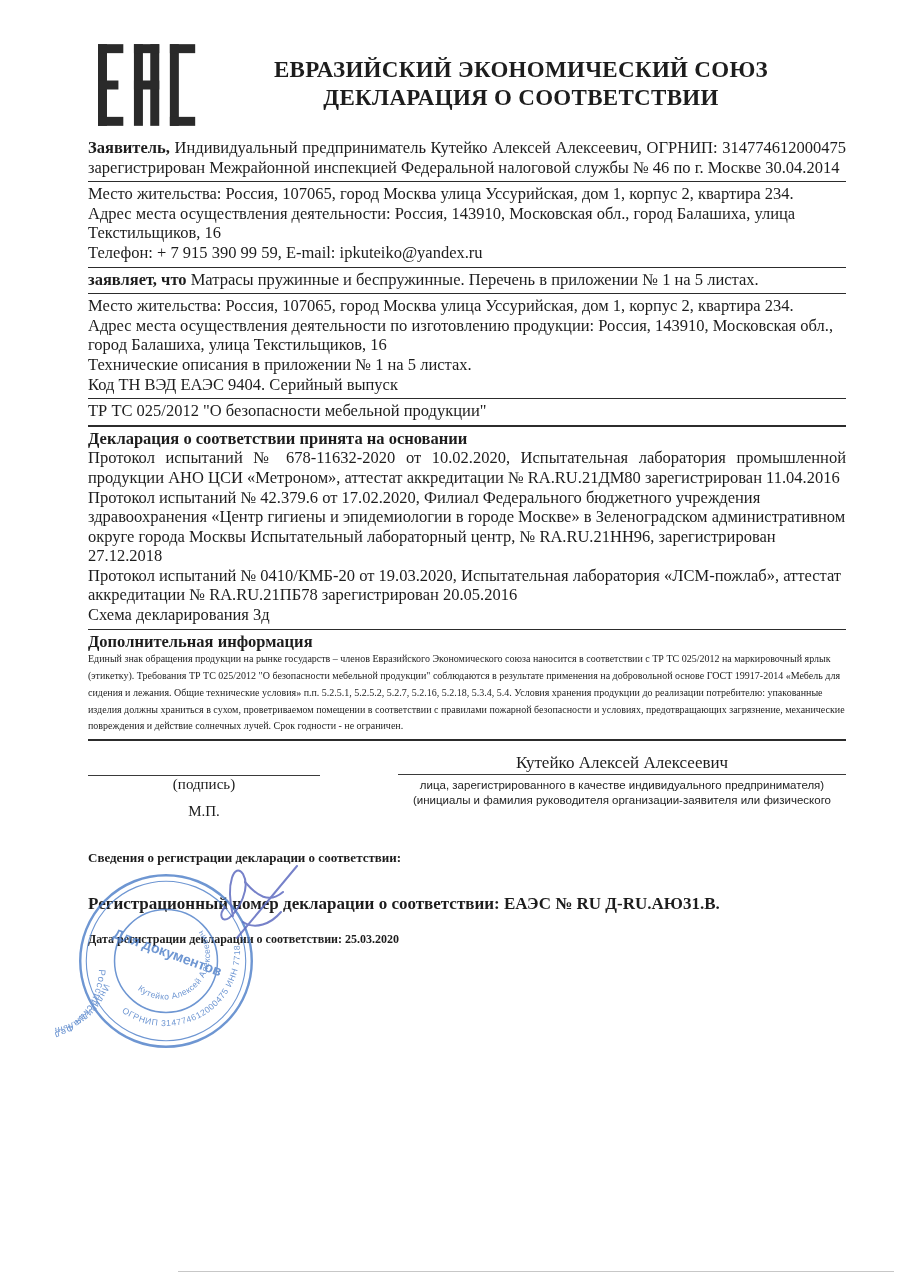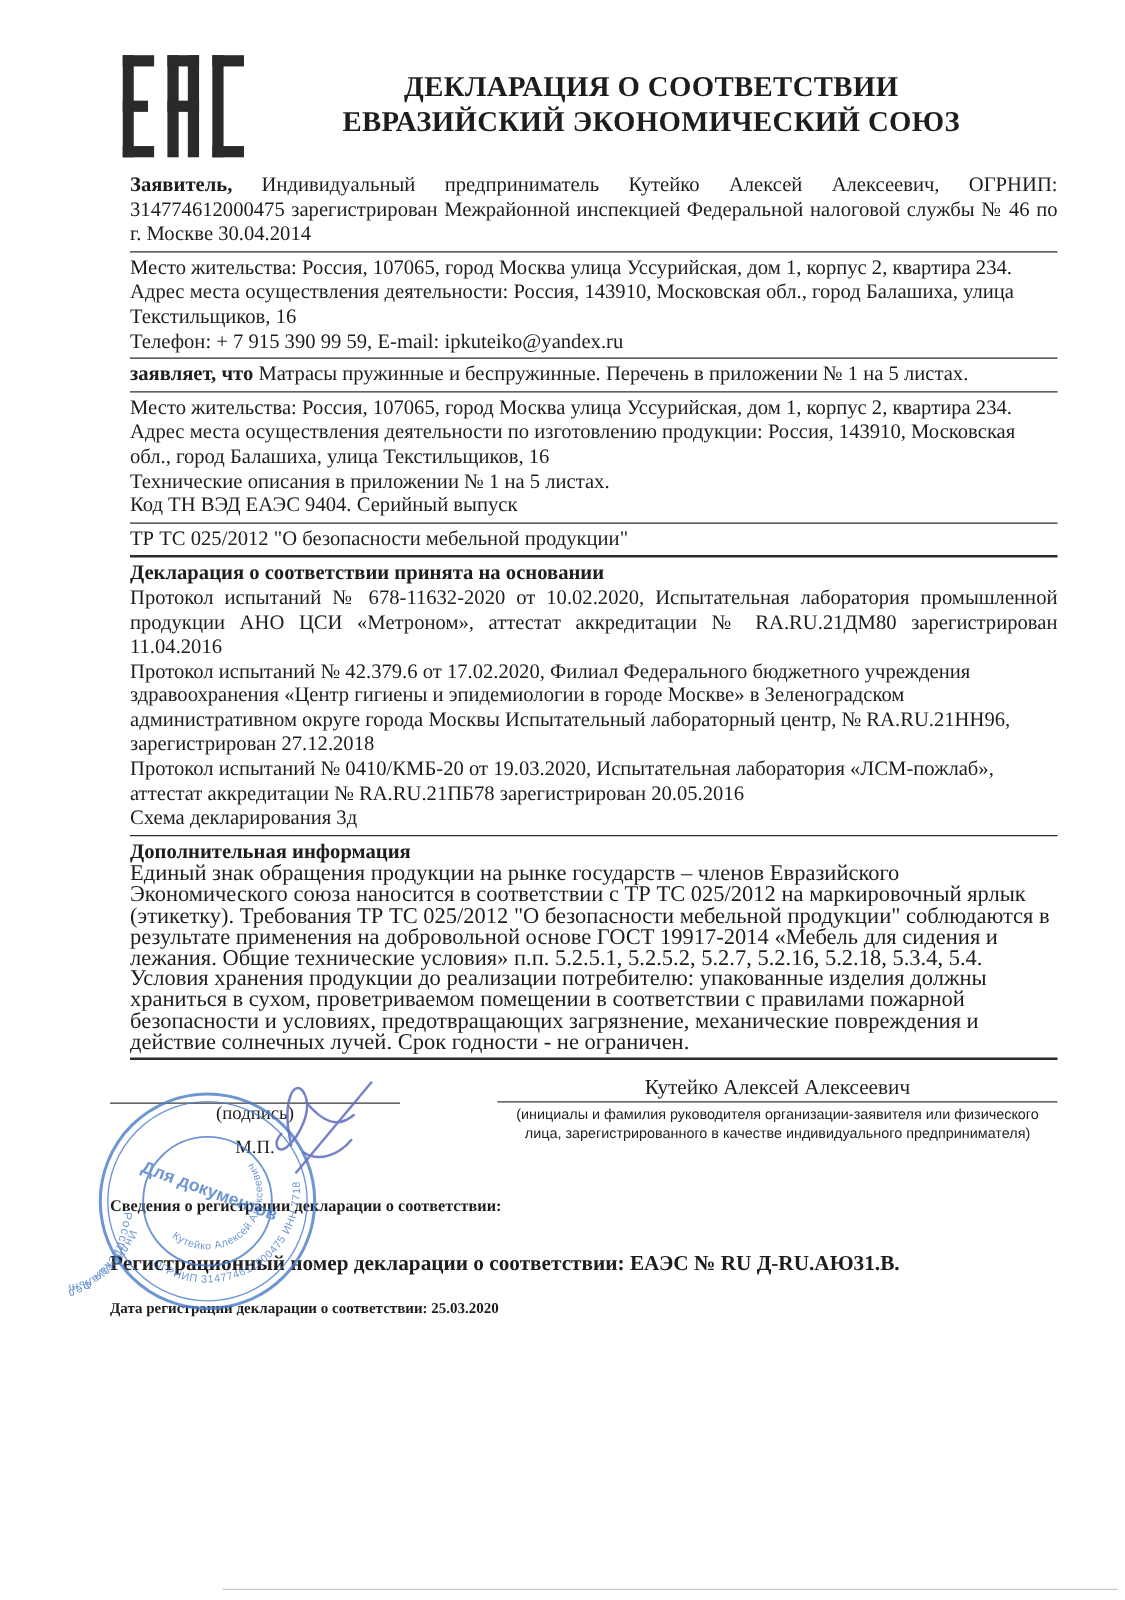--- a/index.html
+++ b/index.html
@@ -6,24 +6,24 @@
   body{
     width:900px;height:1280px;position:relative;background:#ffffff;
     font-family:"Liberation Serif", serif;color:#1d1d1d;overflow:hidden;
   }
   .doc{position:absolute;left:88px;top:42px;width:758px;}
   
   .header{display:flex;align-items:flex-start;}
   .eac-logo{width:98px;height:86px;margin-left:10px;flex:none;}
   .titles{flex:1;text-align:center;font-weight:bold;font-size:23px;line-height:28px;padding-top:14px;letter-spacing:.3px;}
   
-  .sec{padding:2px 0 4px;border-bottom:1.3px solid #2c2c2c;margin-left:16px;}
+  .sec{padding:2px 0 4px;border-bottom:1.3px solid #2c2c2c;}
   .sec.thick{border-bottom-width:2.2px;}
   .body-text{font-size:16.5px;line-height:19.6px;}
-  .addl-text{font-size:18px;line-height:16.8px;}
+  .addl-text{font-size:10px;line-height:16.8px;}
   .just{text-align:justify;}
   .lead{font-weight:bold;}
   .validity{font-weight:bold;font-size:16.5px;line-height:21px;padding:4px 0 6px;border-bottom:1.5px solid #2c2c2c;}
   
   .sig-row{display:flex;margin-top:12px;}
   .sig-left{width:232px;text-align:center;flex:none;}
   .sig-line{border-bottom:1.6px solid #3a3a3a;height:22px;}
   .sig-label{font-size:15px;line-height:17px;}
   .seal-label{font-size:15px;margin-top:10px;}
   .sig-right{flex:1;margin-left:78px;text-align:center;}
@@ -53,22 +53,22 @@
         <rect x="88" y="0" width="22" height="200"></rect>
           <rect x="128" y="0" width="22" height="200"></rect>
           <rect x="88" y="0" width="62" height="22"></rect>
           <rect x="88" y="89" width="62" height="22"></rect>
         <rect x="176" y="0" width="22" height="200"></rect>
           <rect x="176" y="0" width="62" height="22"></rect>
           <rect x="176" y="178" width="62" height="22"></rect>
       </g>
     </svg>
     <div class="titles">
+      <div>ЕВРАЗИЙСКИЙ ЭКОНОМИЧЕСКИЙ СОЮЗ</div>
       <div>ДЕКЛАРАЦИЯ О СООТВЕТСТВИИ</div>
-      <div>ЕВРАЗИЙСКИЙ ЭКОНОМИЧЕСКИЙ СОЮЗ</div>
     </div>
   </div>
 
   <div class="sec body-text just" style="margin-top:8px;">
     <span class="lead">Заявитель,</span>
     <span>Индивидуальный предприниматель Кутейко Алексей Алексеевич,  ОГРНИП: 314774612000475 зарегистрирован Межрайонной инспекцией Федеральной налоговой службы № 46 по г. Москве 30.04.2014</span>
   </div>
 
   <div class="sec body-text">
     <div>Место жительства: Россия, 107065, город Москва улица Уссурийская, дом 1, корпус 2, квартира 234.</div>
@@ -109,22 +109,22 @@
   <div class="sig-row">
     <div class="sig-left">
       <div class="sig-line"></div>
       <div class="sig-label">(подпись)</div>
       <div class="seal-label">М.П.</div>
     </div>
     <div class="sig-right">
       <div class="sig-name">Кутейко Алексей Алексеевич</div>
       <div class="sig-line" style="height:0;"></div>
       <div class="sig-note">
+        <div>лица, зарегистрированного в качестве индивидуального предпринимателя)</div>
         <div>(инициалы и фамилия руководителя организации-заявителя или физического</div>
-        <div>лица, зарегистрированного в качестве индивидуального предпринимателя)</div>
       </div>
     </div>
   </div>
 
   <div class="reg-heading">Сведения о регистрации декларации о соответствии:</div>
   <div class="reg-number">Регистрационный номер декларации о соответствии: ЕАЭС № RU Д-RU.АЮ31.В.</div>
   <div class="reg-date">Дата регистрации декларации о соответствии: 25.03.2020</div>
 
 </div>
 

